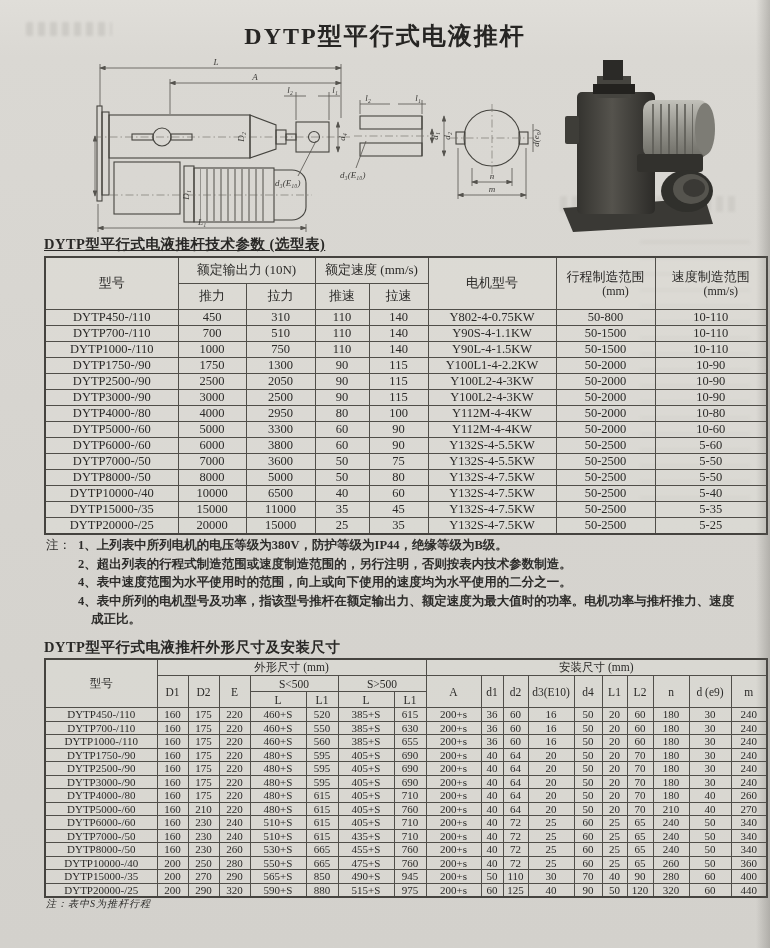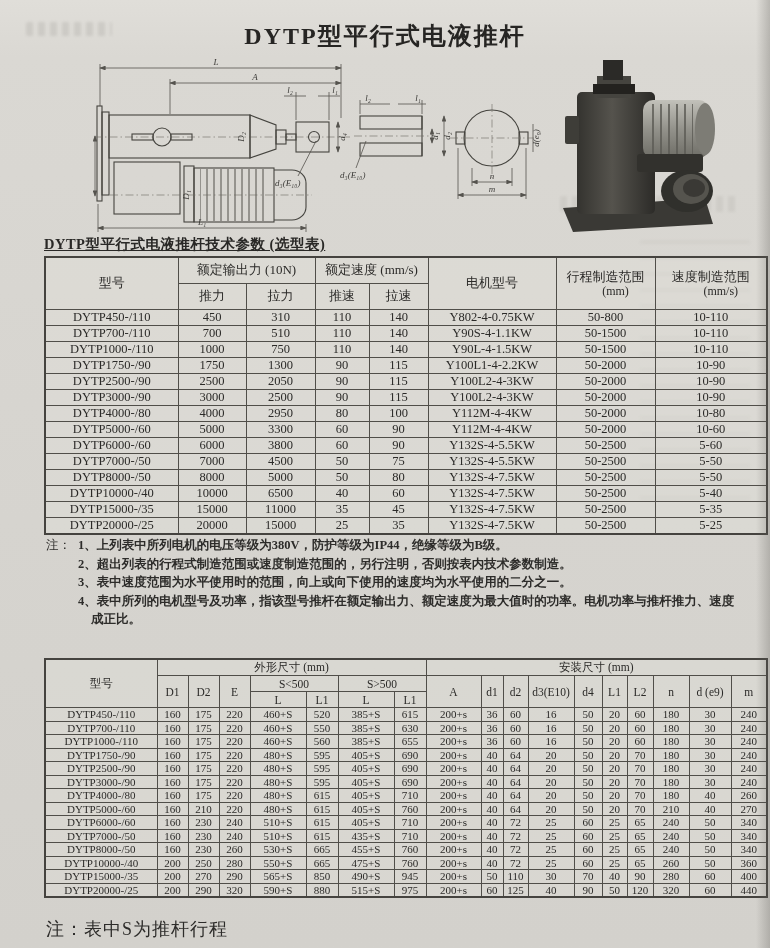--- a/index.html
+++ b/index.html
@@ -65,22 +65,23 @@
   .hdr-unit { display:block; font-size:12px; margin-top:-2px;margin-left:20px; }
 
   .notes {
     position:absolute; left:46px; top:536px; width:700px;
     font-size:12.5px; line-height:1.48; color:#2d2c2a;
   }
   .notes-label { position:absolute; left:0; top:0; }
   .note-item { margin-left:32px; padding-left:13px; text-indent:-13px;font-weight:bold; }
 
   .footnote {
-    position:absolute; left:46px; top:917px; font-size:18px; color:#2d2c2a;
+    position:absolute; left:46px; top:897px; font-size:10px; color:#2d2c2a;
     letter-spacing:1px;
+    font-style:italic;
   }
 
   svg text {
     font-family:"Liberation Serif","DejaVu Serif",serif;
     font-style:italic; font-size:9px; fill:#3c3b38;
   }
   svg .dim { stroke:#55534e; stroke-width:.8; fill:none; }
   svg .out { stroke:#45443f; stroke-width:1.1; fill:none; }
   svg .cl  { stroke:#6b6963; stroke-width:.6; stroke-dasharray:8 3 1.5 3; fill:none; }
 </style>
@@ -369,21 +370,21 @@
           <td>3800</td>
           <td>60</td>
           <td>90</td>
           <td>Y132S-4-5.5KW</td>
           <td>50-2500</td>
           <td>5-60</td>
         </tr>
         <tr>
           <td>DYTP7000-/50</td>
           <td>7000</td>
-          <td>4500</td>
+          <td>3600</td>
           <td>50</td>
           <td>75</td>
           <td>Y132S-4-5.5KW</td>
           <td>50-2500</td>
           <td>5-50</td>
         </tr>
         <tr>
           <td>DYTP8000-/50</td>
           <td>8000</td>
           <td>5000</td>
@@ -423,24 +424,25 @@
           <td>50-2500</td>
           <td>5-25</td>
         </tr>
       </tbody>
   </table>
 
   <div class="notes">
     <span class="notes-label">注：</span>
     <div class="note-item">1、上列表中所列电机的电压等级为380V，防护等级为IP44，绝缘等级为B级。</div>
     <div class="note-item">2、超出列表的行程式制造范围或速度制造范围的，另行注明，否则按表内技术参数制造。</div>
-    <div class="note-item">3、表中速度范围为水平使用时的范围，向上或向下使用的速度均为水平使用的二分之一。</div>
+    <div class="note-item">4、表中速度范围为水平使用时的范围，向上或向下使用的速度均为水平使用的二分之一。</div>
     <div class="note-item">4、表中所列的电机型号及功率，指该型号推杆在额定输出力、额定速度为最大值时的功率。电机功率与推杆推力、速度成正比。</div>
   </div>
 
+  <div class="section-title st2">DYTP型平行式电液推杆外形尺寸及安装尺寸</div>
 
   <table class="t2">
     <colgroup>
       <col style="width:112px">
         <col style="width:31px">
         <col style="width:31px">
         <col style="width:31px">
       <col style="width:56px">
         <col style="width:32px">
         <col style="width:56px">

